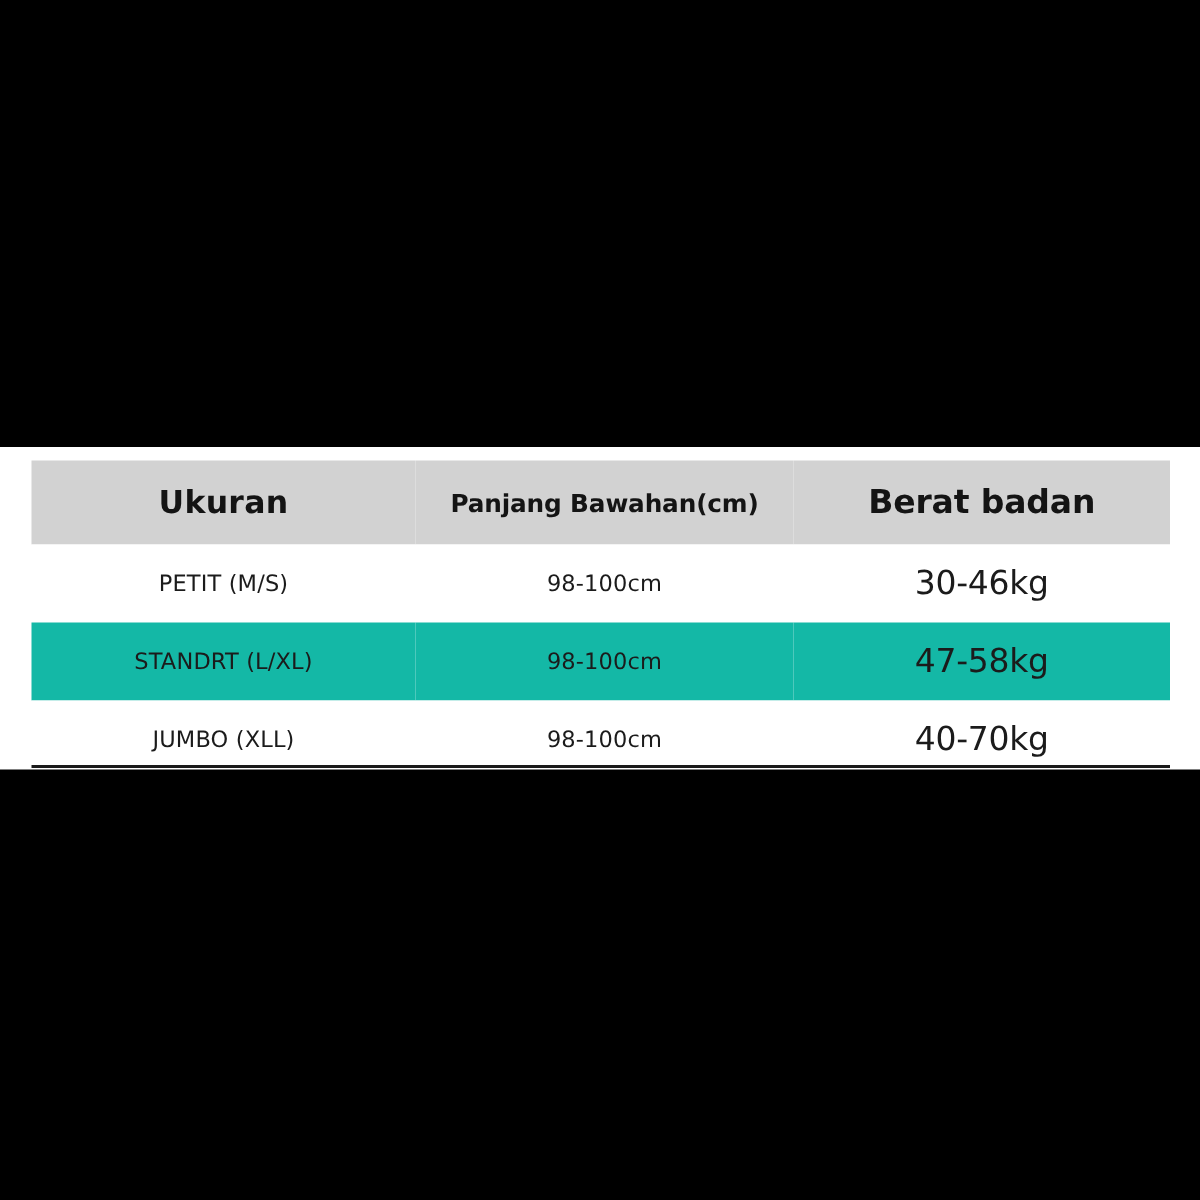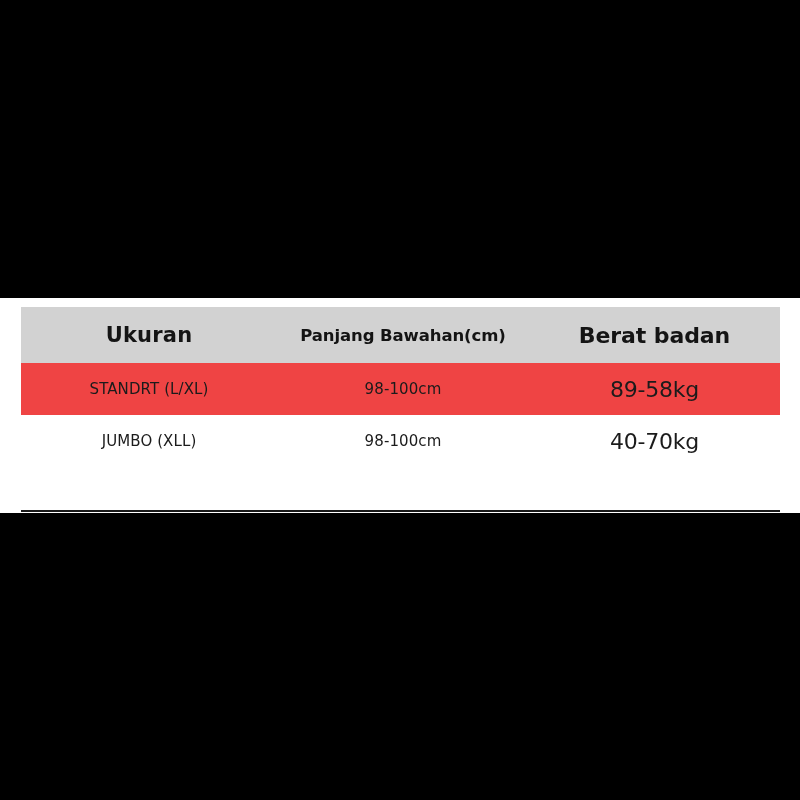--- a/index.html
+++ b/index.html
@@ -90,21 +90,21 @@
   .size-table tbody td {
     height: 52px;
     text-align: center;
     vertical-align: middle;
     color: #1b1b1b;
     border: none;
     padding: 0;
   }
 
   tbody tr.row-odd  td { background: #ffffff; }
-  tbody tr.row-even td { background: #ef4444; }
+  tbody tr.row-even td { background: #14b8a6; }
 
   td.cell-size {
     font-size: 15px;
     letter-spacing: 0.1px;
   }
   td.cell-length {
     font-size: 15px;
     letter-spacing: 0.1px;
   }
   td.cell-weight {
@@ -139,24 +139,29 @@
         <col class="col-weight">
       </colgroup>
       <thead>
         <tr>
           <th class="head-size">Ukuran</th>
           <th class="head-length">Panjang Bawahan(cm)</th>
           <th class="head-weight">Berat badan</th>
         </tr>
       </thead>
       <tbody>
+        <tr class="row-odd">
+          <td class="cell-size">PETIT (M/S)</td>
+          <td class="cell-length">98-100cm</td>
+          <td class="cell-weight">30-46kg</td>
+        </tr>
         <tr class="row-even">
           <td class="cell-size">STANDRT (L/XL)</td>
           <td class="cell-length">98-100cm</td>
-          <td class="cell-weight">89-58kg</td>
+          <td class="cell-weight">47-58kg</td>
         </tr>
         <tr class="row-odd">
           <td class="cell-size">JUMBO (XLL)</td>
           <td class="cell-length">98-100cm</td>
           <td class="cell-weight">40-70kg</td>
         </tr>
       </tbody>
     </table>
 
     <div class="table-bottom-rule"></div>

